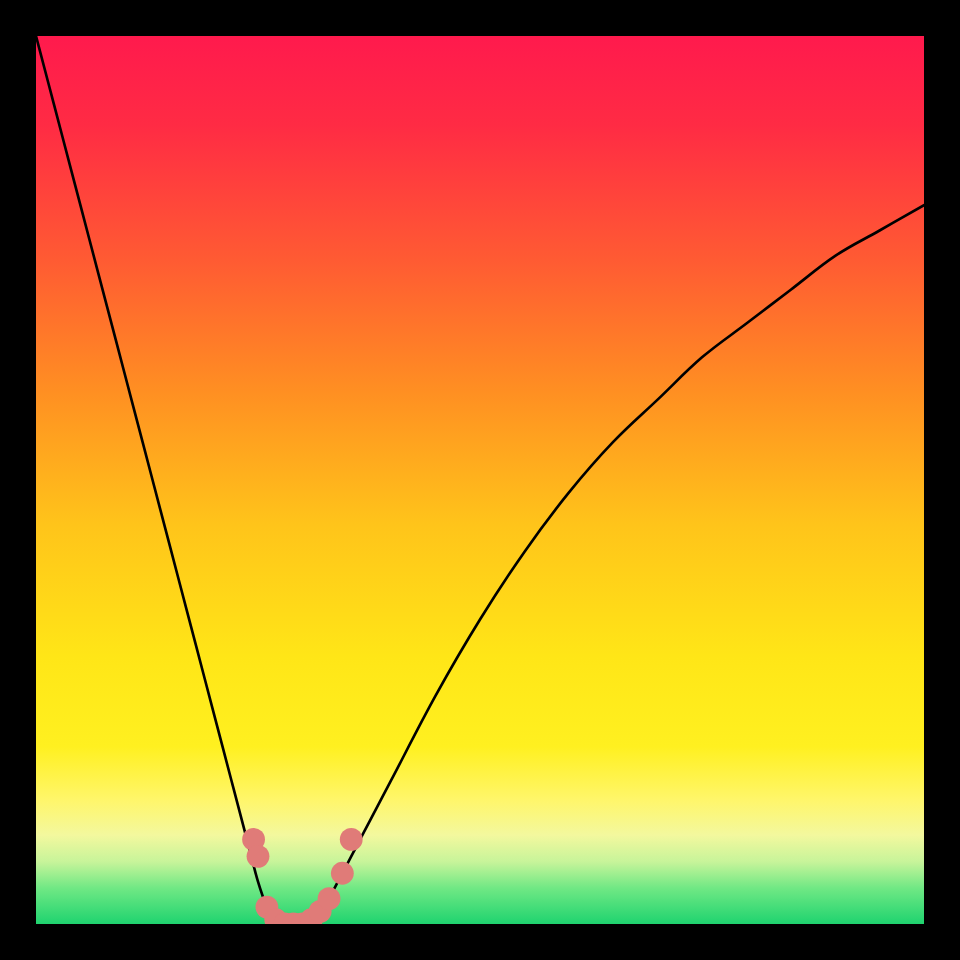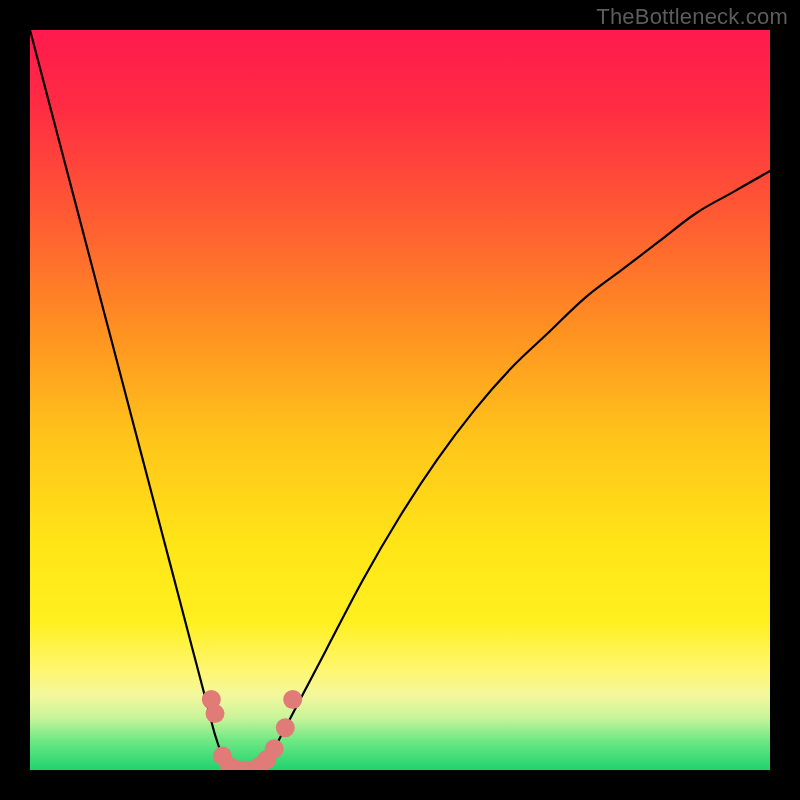--- a/index.html
+++ b/index.html
@@ -36,21 +36,20 @@
     color: #5c5c5c;
     font-size: 22px;
     font-weight: 400;
     letter-spacing: 0.2px;
   }
 </style>
 </head>
 <body>
 
 <div class="frame">
-  <div class="watermark">TheBottleneck.com</div>
   <div class="plot-area">
     <svg id="chart-svg" width="740" height="740" viewBox="0 0 740 740">
       <defs>
         <linearGradient id="bg-grad" x1="0" y1="0" x2="0" y2="1">
             <stop offset="0.0%" stop-color="#ff1a4d"></stop>
             <stop offset="10.0%" stop-color="#ff2b44"></stop>
             <stop offset="25.0%" stop-color="#ff5a33"></stop>
             <stop offset="40.0%" stop-color="#ff8f22"></stop>
             <stop offset="55.0%" stop-color="#ffc41a"></stop>
             <stop offset="70.0%" stop-color="#ffe617"></stop>

